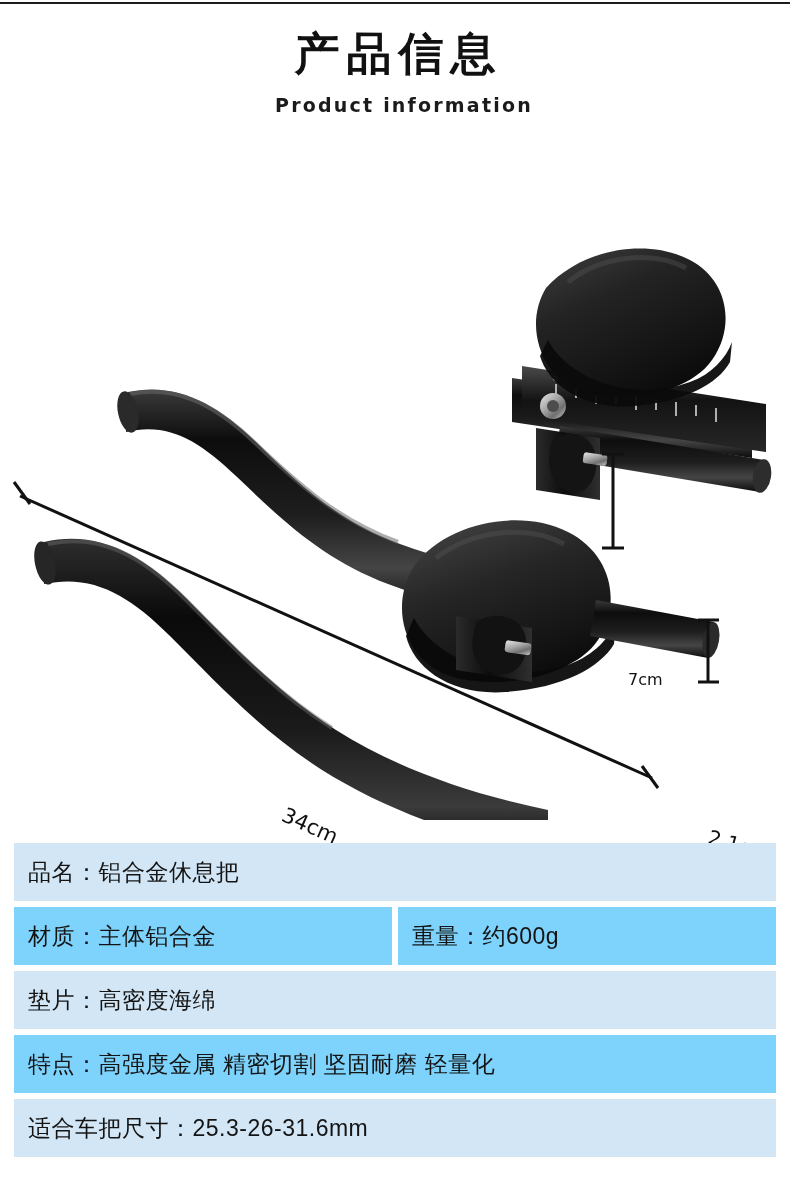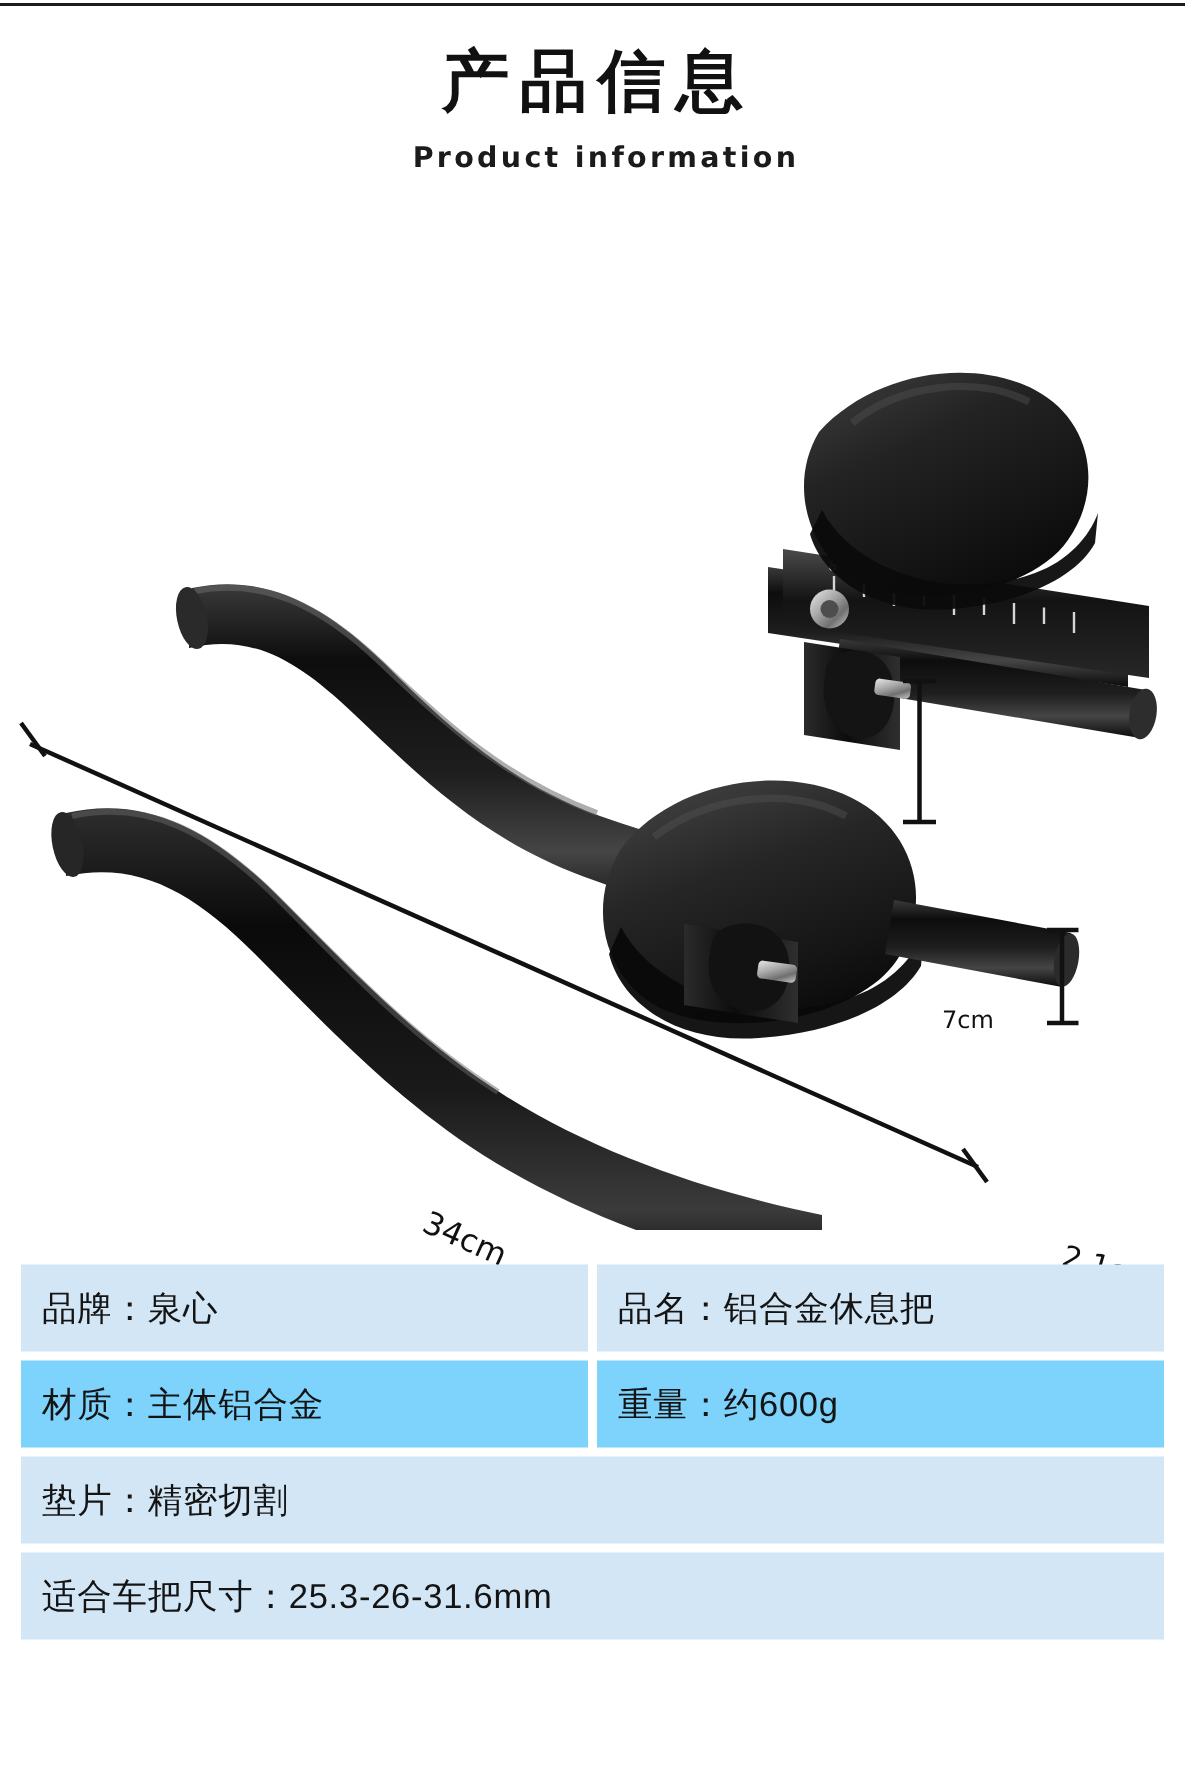--- a/index.html
+++ b/index.html
@@ -282,33 +282,35 @@
     </svg>
 
     <div class="dim dim-34">34cm</div>
     <div class="dim dim-7">7cm</div>
     <div class="dim dim-21">2.1cm</div>
   </div>
 
   <div class="spec-table">
 
     <div class="spec-row">
-      <div class="spec-cell tone-blue">品牌：泉心</div>
       <div class="spec-cell tone-blue">品名：铝合金休息把</div>
     </div>
 
     <div class="spec-row">
       <div class="spec-cell tone-gray">材质：主体铝合金</div>
       <div class="spec-cell tone-gray">重量：约600g</div>
     </div>
 
     <div class="spec-row">
-      <div class="spec-cell tone-blue">垫片：精密切割</div>
-    </div>
-
+      <div class="spec-cell tone-blue">垫片：高密度海绵</div>
+    </div>
+
+    <div class="spec-row">
+      <div class="spec-cell tone-gray full">特点：高强度金属 精密切割  坚固耐磨 轻量化</div>
+    </div>
 
     <div class="spec-row">
       <div class="spec-cell tone-blue full">适合车把尺寸：25.3-26-31.6mm</div>
     </div>
 
   </div>
 
 </div>
 
 </body></html>

